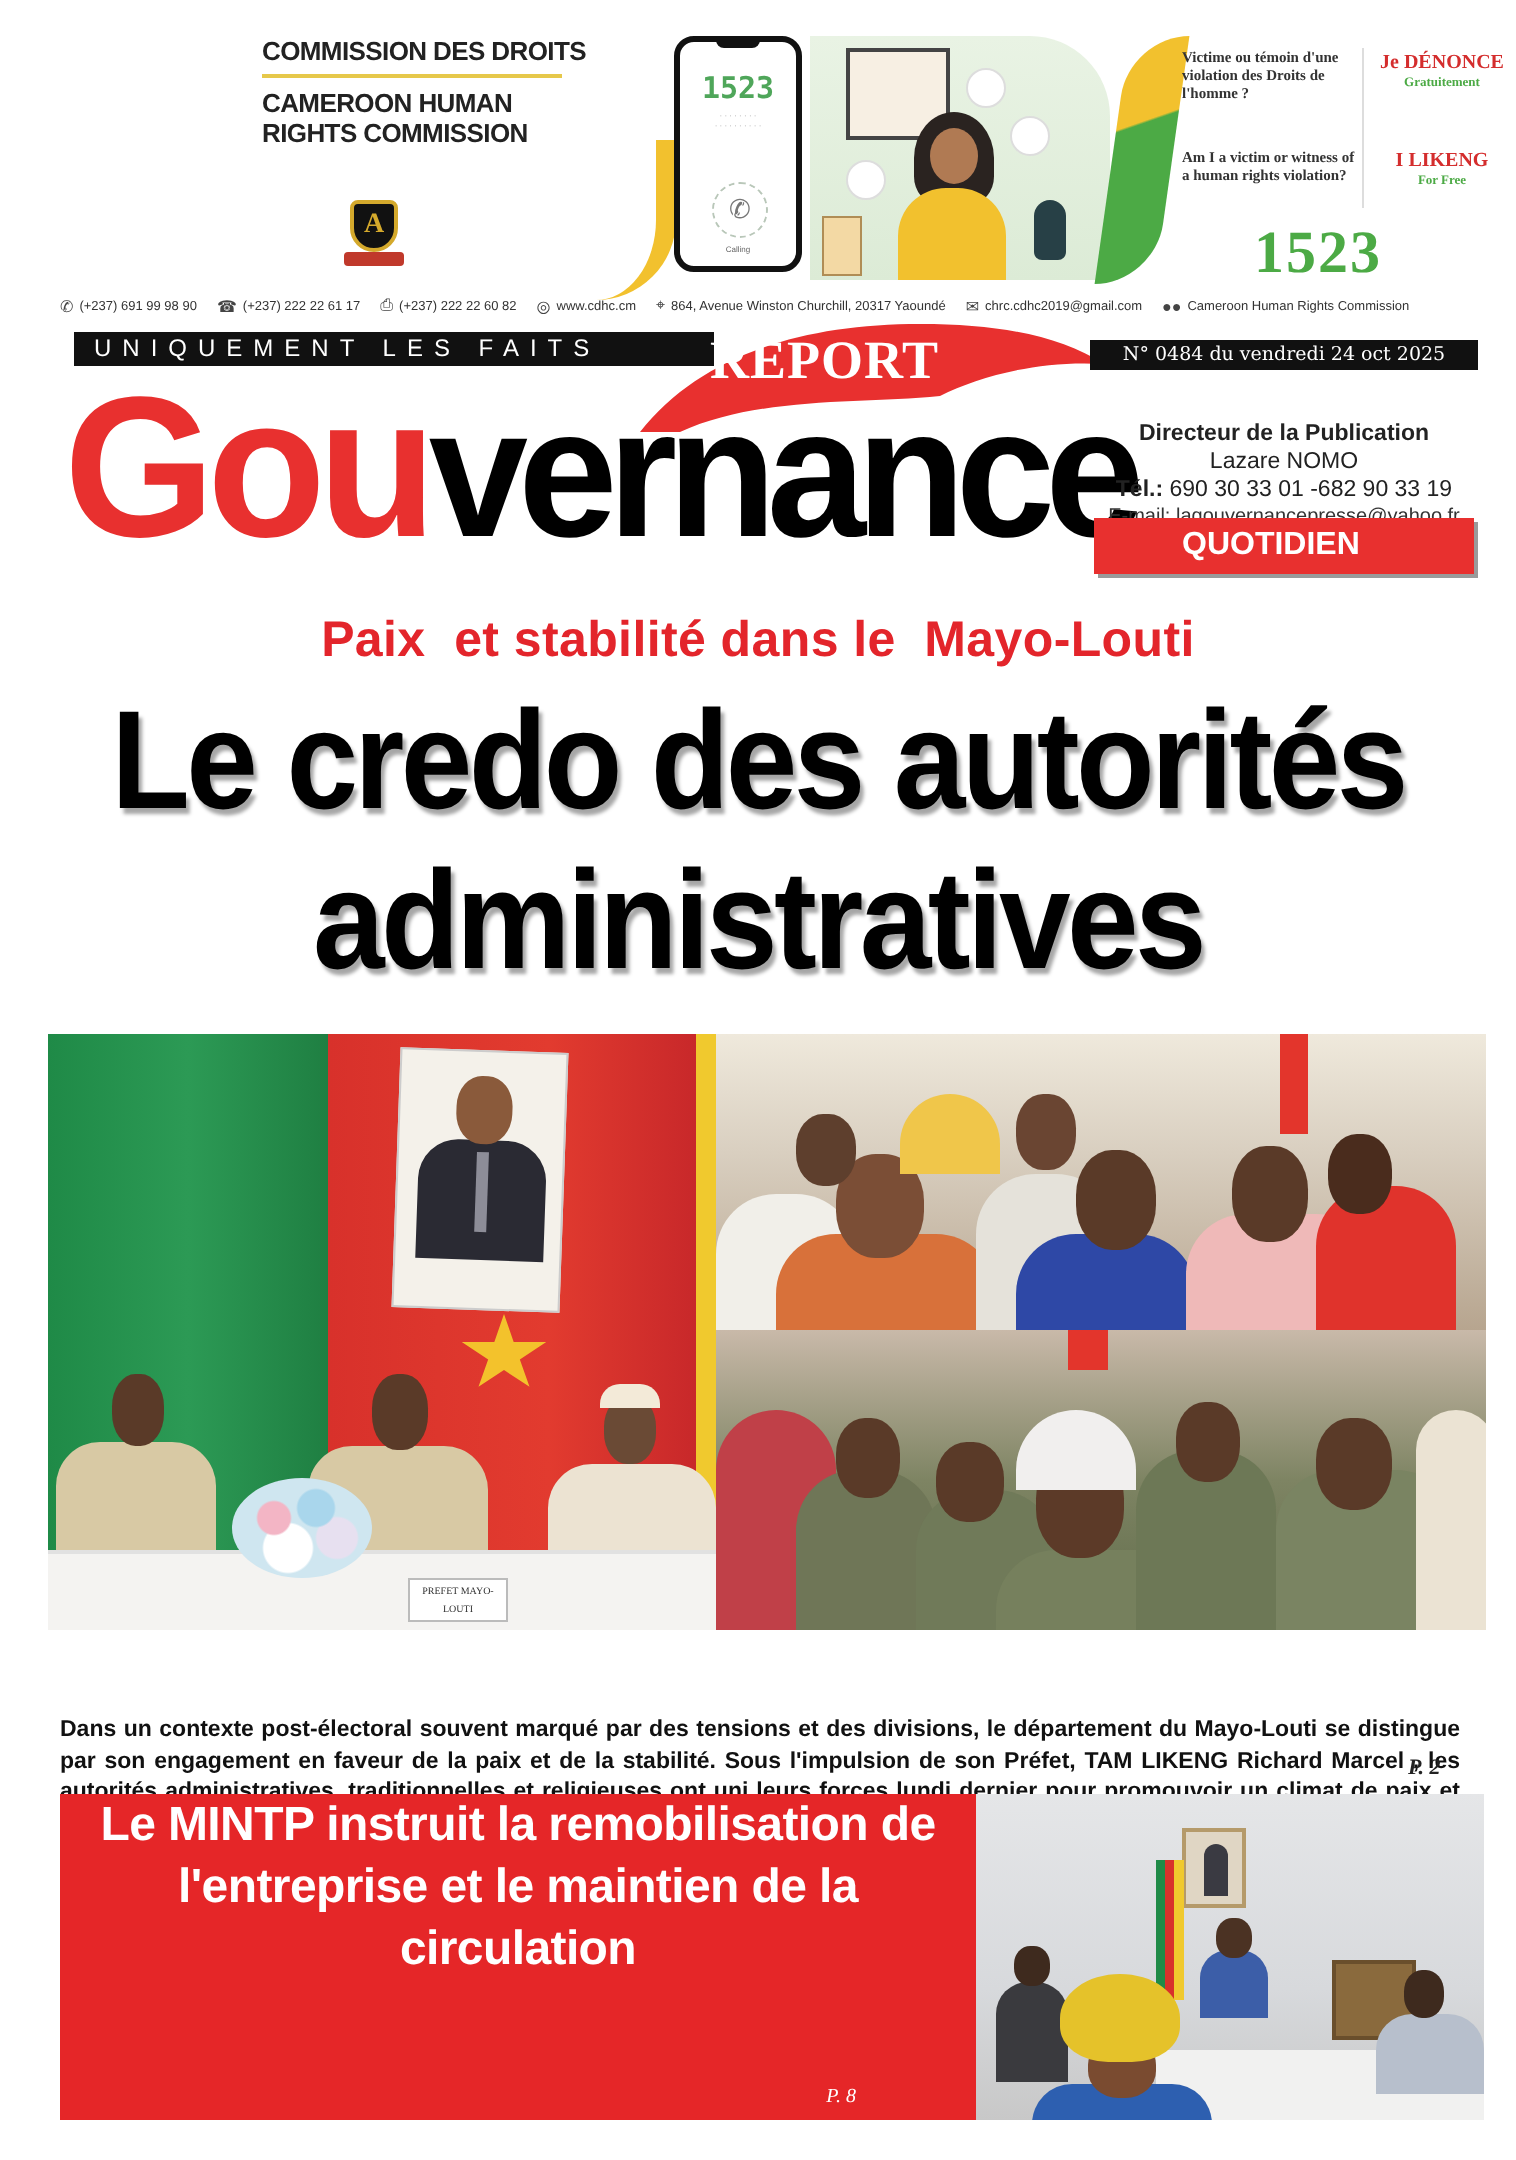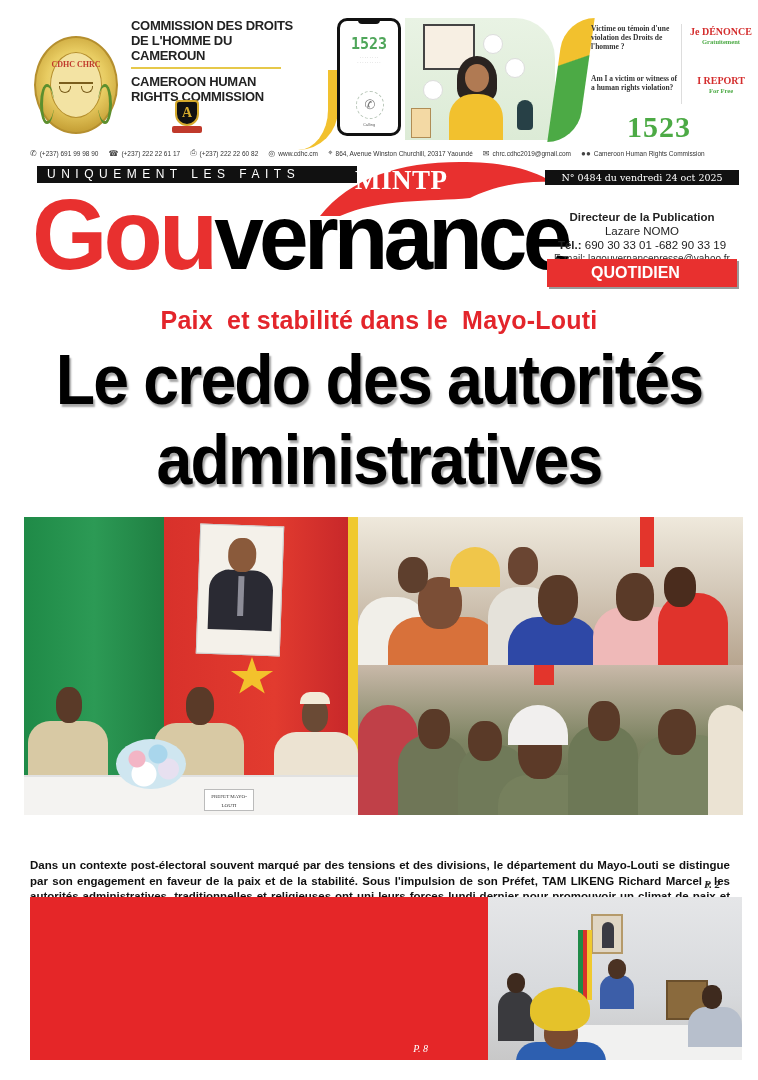--- a/index.html
+++ b/index.html
@@ -157,31 +157,23 @@
   .tp-man-right { position: absolute; left: 200px; top: 110px; width: 54px; height: 40px; background: #b7bfcc; border-radius: 18px 18px 0 0; }
   .tp-man-right::before { content: ""; position: absolute; left: 14px; top: -22px; width: 20px; height: 24px; background: #3e2a1e; border-radius: 45%; }
   .tp-man-left { position: absolute; left: 10px; top: 94px; width: 36px; height: 50px; background: #3a3a3e; border-radius: 16px 16px 0 0; }
   .tp-man-left::before { content: ""; position: absolute; left: 9px; top: -18px; width: 18px; height: 20px; background: #3e2a1e; border-radius: 45%; }
   .tp-table { position: absolute; left: 90px; top: 128px; width: 164px; height: 40px; background: #f1f1f0; }
 </style>
 </head>
 <body>
 
 <div class="banner">
-  <div class="cdhc-seal">
-    <div class="inner"></div>
-    <div class="laurel l"></div>
-    <div class="laurel r"></div>
-    <div class="seal-txt">CDHC CHRC</div>
-    <div class="scale"></div>
-  </div>
 
   <div class="cdhc-name">
     <div>COMMISSION DES DROITS</div>
-    <div>DE L'HOMME DU CAMEROUN</div>
     <div class="sep"></div>
     <div>CAMEROON HUMAN</div>
     <div>RIGHTS COMMISSION</div>
   </div>
 
   <div class="award-badge">
     <div class="shield">A</div>
     <div class="ribbon"></div>
   </div>
 
@@ -209,21 +201,21 @@
   <div class="green-swoosh"></div>
 
   <div class="victim-fr">Victime ou témoin d'une violation des Droits de l'homme ?</div>
   <div class="victim-en">Am I a victim or witness of a human rights violation?</div>
   <div class="vsep"></div>
   <div class="denonce">
     <span>Je DÉNONCE</span>
     <small>Gratuitement</small>
   </div>
   <div class="report">
-    <span>I REPORT</span>
+    <span>I LIKENG</span>
     <small>For Free</small>
   </div>
   <div class="big1523">1523</div>
 
   <div class="contact-bar">
     <span class="ci">
         <span class="ico">✆</span>
         <span>(+237) 691 99 98 90</span>
       </span>
     <span class="ci">
@@ -250,21 +242,21 @@
         <span class="ico">●●</span>
         <span>Cameroon Human Rights Commission</span>
       </span>
   </div>
 </div>
 
 <div class="tagline-bar">UNIQUEMENT LES FAITS</div>
 <svg class="presse-swoosh" viewBox="0 0 232 58">
   <path d="M0,58 C30,20 80,4 140,4 C180,4 210,10 232,24 C200,22 170,30 150,40 C110,44 60,40 20,58 Z" fill="#e8302f"></path>
 </svg>
-<div class="presse-label">MINTP</div>
+<div class="presse-label">REPORT</div>
 <div class="logo"><span class="gou">Gou</span><span class="rest">vernance</span></div>
 
 <div class="issue-bar">N° 0484 du vendredi 24 oct 2025</div>
 <div class="pubinfo">
   <div class="role">Directeur de la Publication</div>
   <div class="name">Lazare NOMO</div>
   <div class="tel"><b>Tél.:</b> <span>690 30 33 01 -682 90 33 19</span></div>
   <div class="mail">E-mail: lagouvernancepresse@yahoo.fr</div>
 </div>
 <div class="quotidien">QUOTIDIEN</div>
@@ -335,20 +327,21 @@
   <div class="crowd-shirt" style="left:280px;top:70px;width:90px;height:80px;background:#7a8462"></div>
   <div class="crowd-head" style="left:300px;top:44px;width:38px;height:46px"></div>
   <div class="crowd-shirt" style="left:350px;top:40px;width:40px;height:110px;background:#ebe3d3"></div>
   <div style="position:absolute;left:176px;top:0;width:20px;height:20px;background:#e3352c"></div>
 </div>
 
 <div class="summary">Dans un contexte post-électoral souvent marqué par des tensions et des divisions, le département du Mayo-Louti se distingue par son engagement en faveur de la paix et de la stabilité. Sous l'impulsion de son Préfet, TAM LIKENG Richard Marcel , les autorités administratives, traditionnelles et religieuses ont uni leurs forces lundi dernier pour promouvoir un climat de paix et de cohésion sociale.</div>
 <div class="page-ref-1">P. 2</div>
 
 <div class="teaser-box">
+  <div class="title">Le MINTP instruit la remobilisation de l'entreprise et le maintien de la circulation</div>
   <div class="pref">P. 8</div>
 </div>
 <div class="teaser-photo">
   <div class="tp-portrait"></div>
   <div class="tp-flag"></div>
   <div class="tp-man-center"></div>
   <div class="tp-lectern"></div>
   <div class="tp-table"></div>
   <div class="tp-man-left"></div>
   <div class="tp-man-right"></div>

